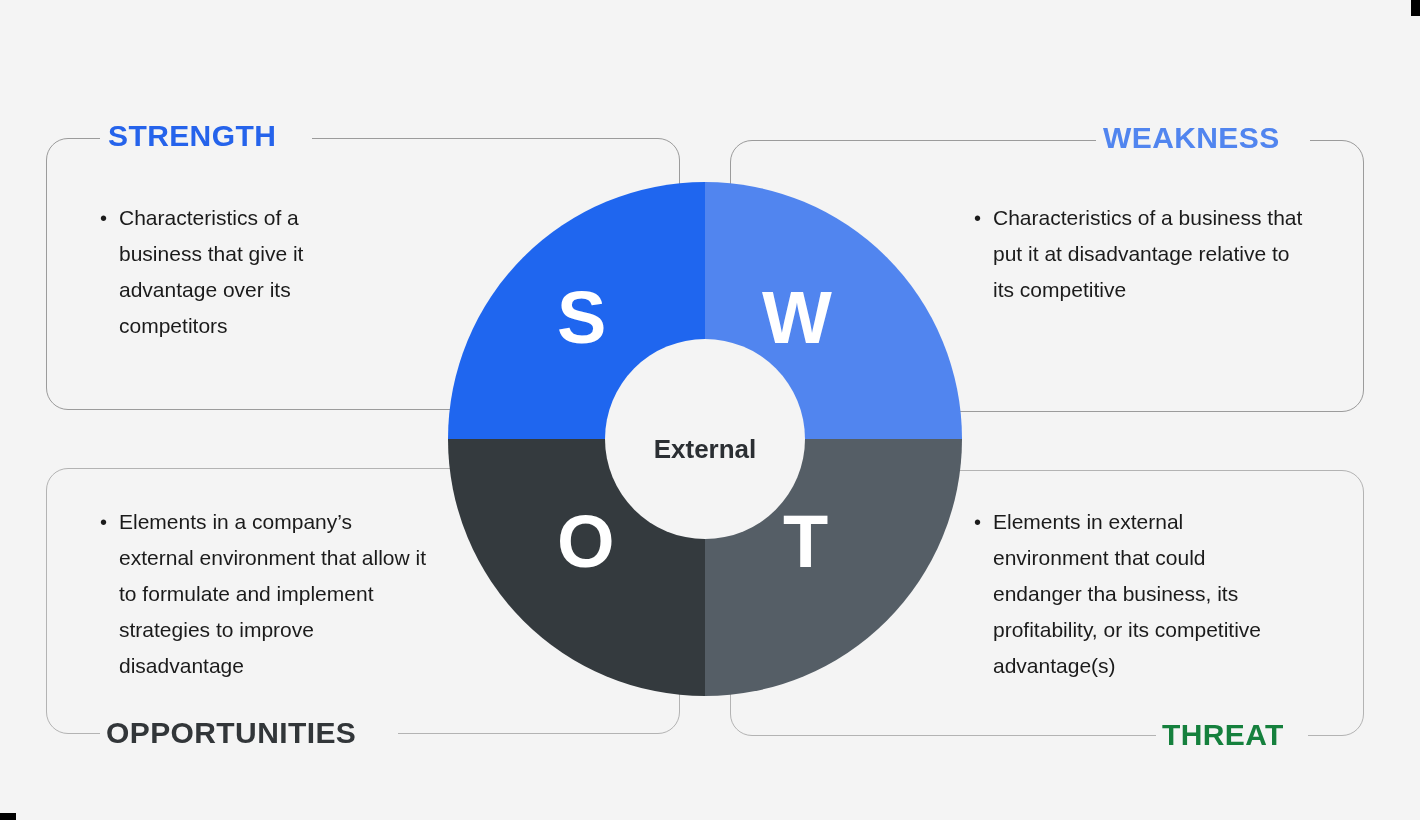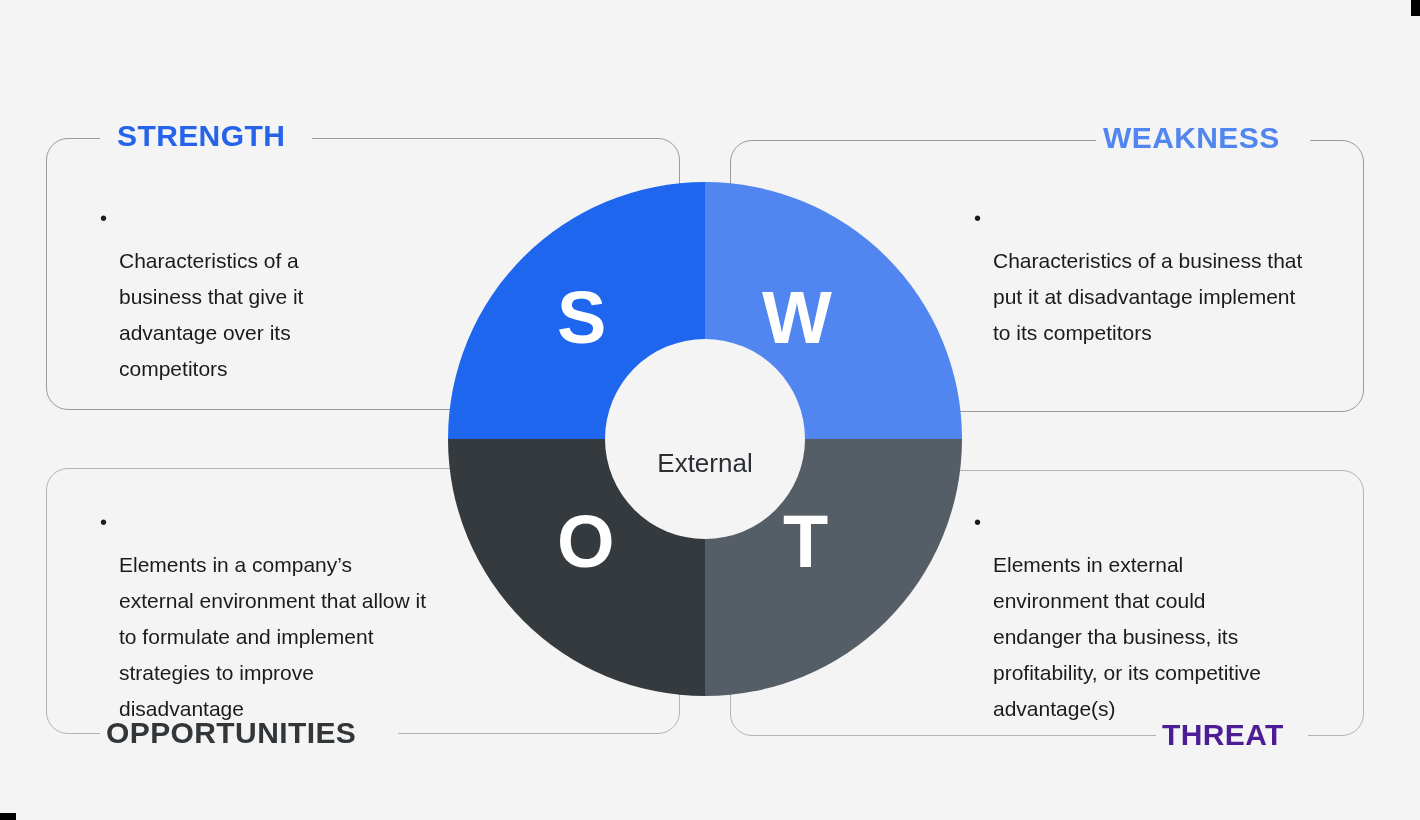--- a/index.html
+++ b/index.html
@@ -76,21 +76,21 @@
     font-size: 21px;
     line-height: 36px;
     color: #1b1b1b;
   }
   .quad-body .bullet {
     font-size: 20px;
     line-height: 36px;
     color: #1b1b1b;
     flex: 0 0 auto;
   }
-  .quad-body .text { display: block; margin-top: 43px; }
+  .quad-body .text { display: block; }
 
   .quad-body.s { left: 100px;  top: 200px; width: 260px; }
   .quad-body.w { left: 974px;  top: 200px; width: 330px; }
   .quad-body.o { left: 100px;  top: 504px; width: 330px; }
   .quad-body.t { left: 974px;  top: 504px; width: 320px; }
 
   
   #donut-wrap {
     position: absolute;
     left: 448px;
@@ -124,57 +124,57 @@
     line-height: 1;
     white-space: nowrap;
   }
   .donut-center-label.internal {
     top: 397px;
     color: #2563eb;
     font-size: 25px;
     font-weight: bold;
   }
   .donut-center-label.external {
-    top: 450px;
+    top: 436px;
     color: #2b2f33;
     font-size: 26px;
-    font-weight: normal;
+    font-weight: bold;
   }
 </style>
 </head>
 <body style="background: rgb(244, 244, 244);">
 
 <div id="swot-canvas">
 
   <div class="crop-mark tr"></div>
   <div class="crop-mark bl"></div>
 
   <div class="quad-box top-left"></div>
   <div class="quad-box top-right"></div>
   <div class="quad-box bottom-left"></div>
   <div class="quad-box bottom-right"></div>
 
   <div class="title-gap" style="left: 100px; top: 128px; width: 212px; height: 20px; background: rgb(244, 244, 244);"></div>
   <div class="title-gap" style="left: 1096px; top: 130px; width: 214px; height: 20px; background: rgb(244, 244, 244);"></div>
   <div class="title-gap" style="left: 100px; top: 722px; width: 298px; height: 22px; background: rgb(244, 244, 244);"></div>
   <div class="title-gap" style="left: 1156px; top: 724px; width: 152px; height: 22px; background: rgb(244, 244, 244);"></div>
 
-  <div class="quad-title strength" style="color: rgb(37, 99, 235); margin-left: 9px;">STRENGTH</div>
+  <div class="quad-title strength" style="color: rgb(37, 99, 235);">STRENGTH</div>
   <div class="quad-title opportunities" style="color: rgb(50, 54, 57);">OPPORTUNITIES</div>
   <div class="quad-title weakness" style="color: rgb(81, 133, 239);">WEAKNESS</div>
-  <div class="quad-title threat" style="color: #4c1d95;">THREAT</div>
+  <div class="quad-title threat" style="color: #15803d;">THREAT</div>
 
   <div class="quad-body s">
     <span class="bullet">•</span>
     <span class="text">Characteristics of a business that give it advantage over its competitors</span>
   </div>
 
   <div class="quad-body w">
     <span class="bullet">•</span>
-    <span class="text">Characteristics of a business that put it at disadvantage implement to its competitors</span>
+    <span class="text">Characteristics of a business that put it at disadvantage relative to its competitive</span>
   </div>
 
   <div class="quad-body o">
     <span class="bullet">•</span>
     <span class="text">Elements in a company’s external environment that allow it to formulate and implement strategies to improve disadvantage</span>
   </div>
 
   <div class="quad-body t">
     <span class="bullet">•</span>
     <span class="text">Elements in external environment that could endanger tha business, its profitability, or its competitive advantage(s)</span>

